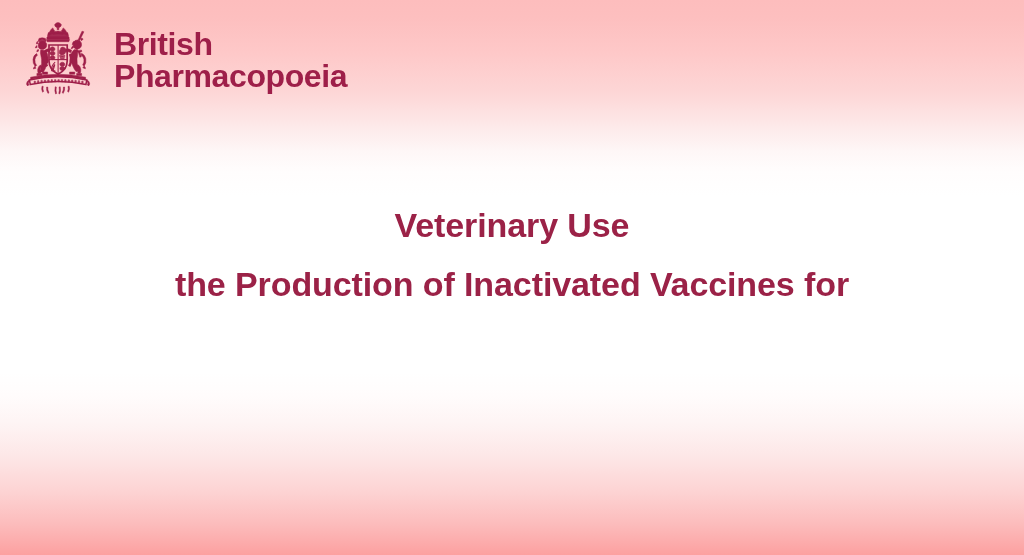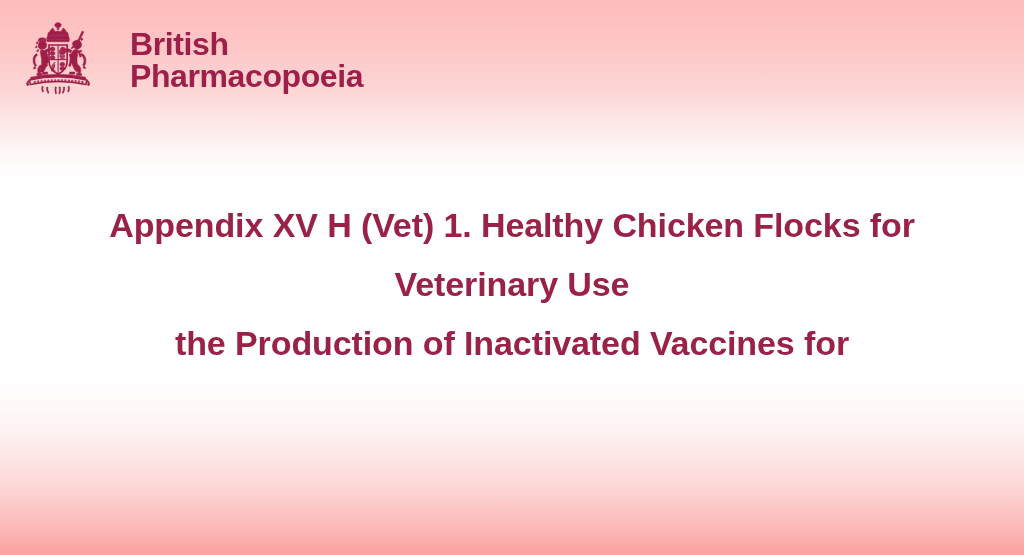--- a/index.html
+++ b/index.html
@@ -42,21 +42,21 @@
     overflow: hidden;
   }
 
   
   .brand {
     position: absolute;
     left: 22px;
     top: 20px;
     display: flex;
     align-items: center;
-    gap: 30px;
+    gap: 14px;
     justify-content: space-between;
   }
 
   .crest {
     width: 78px;
     height: 80px;
     flex: 0 0 auto;
     display: block;
   }
 
@@ -248,19 +248,18 @@
     </svg>
 
     <div class="wordmark">
       <span class="wordmark-line line-1">British</span>
       <span class="wordmark-line line-2">Pharmacopoeia</span>
     </div>
   </div>
 
   <div class="title-block">
     <h1 class="doc-title">
-      <span class="tline">Appendix XV H (Vet) 1. Healthy Chicken Flocks for</span>
       <span class="tline">Veterinary Use</span>
       <span class="tline">the Production of Inactivated Vaccines for</span>
     </h1>
   </div>
 
 </div>
 
 </body></html>

